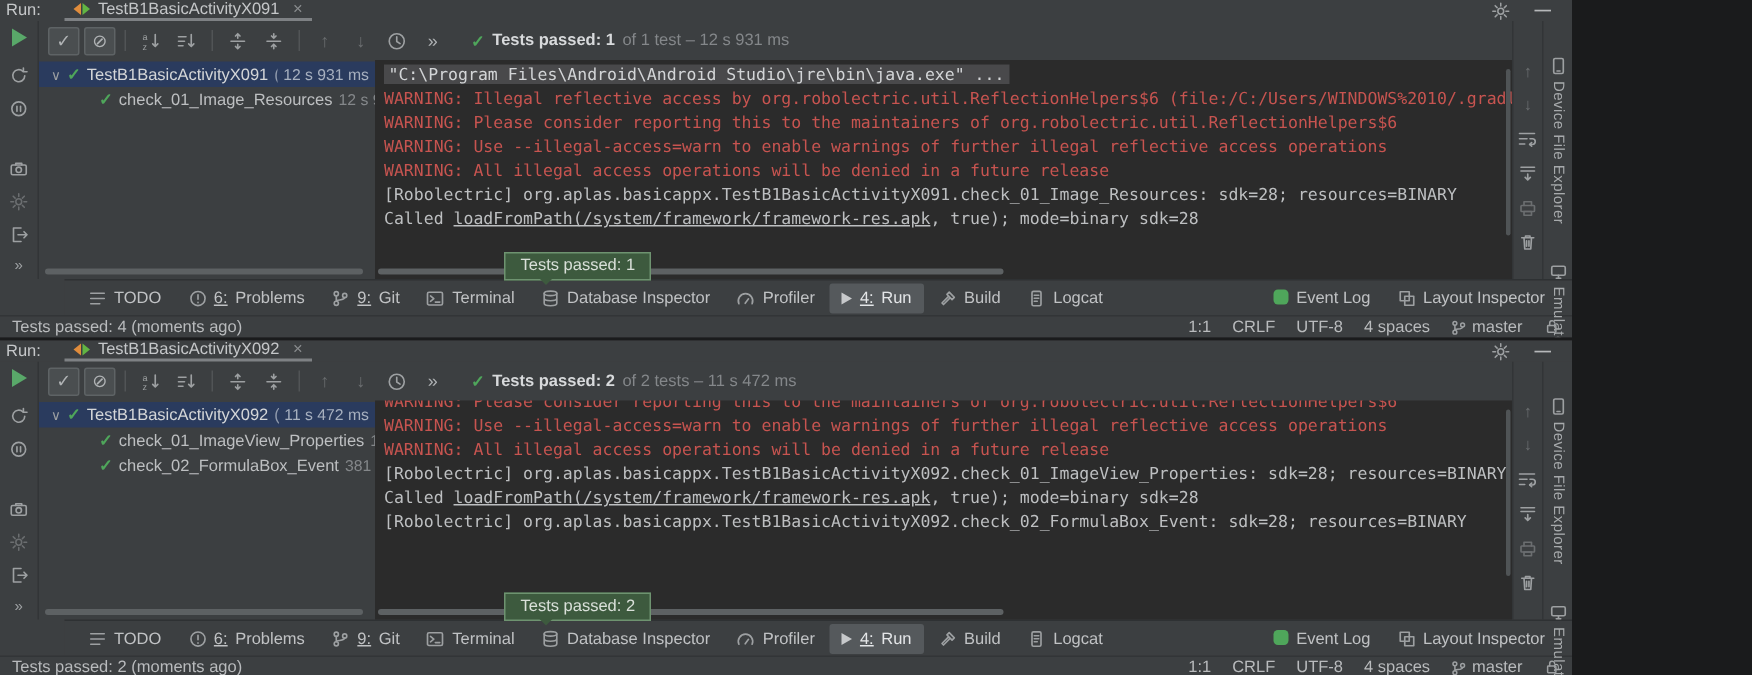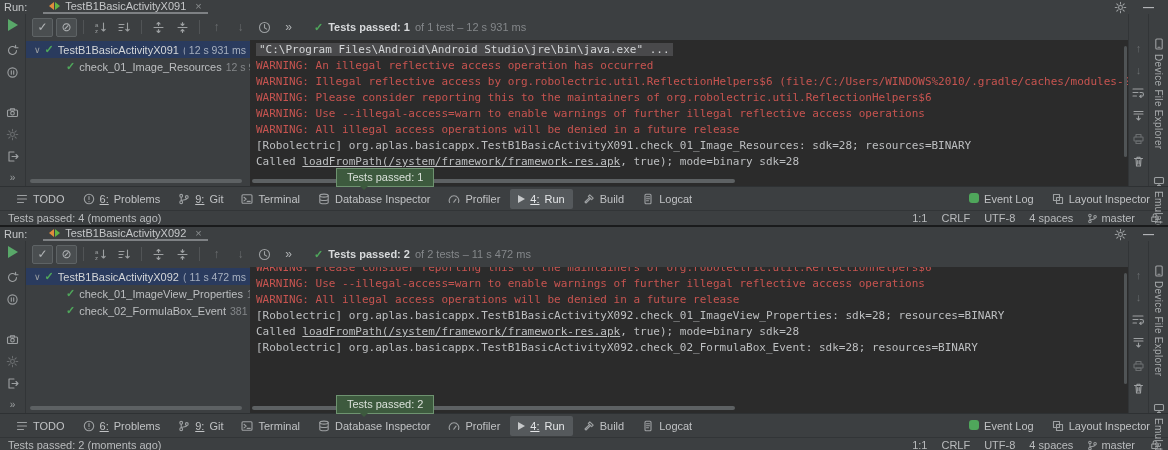--- a/index.html
+++ b/index.html
@@ -7,21 +7,21 @@
     --accent-green:#4fa65b; --play-green:#59a869; --selection-blue:#2a3b5e;
     --tooltip-bg:#3d5a3e; --tooltip-border:#6e9370; --tab-selected-bg:#55595c;
     --text:#bdbfc1; --text-dim:#84878a; --icon-grey:#9da0a2;
   }
   *{margin:0;padding:0;box-sizing:border-box;}
   html,body{width:1168px;background:#1a1b1c;}
   body{font-family:"Liberation Sans",sans-serif;font-size:11px;color:var(--text);}
   svg{display:block;}
   .ic{stroke:var(--icon-grey);fill:none;stroke-width:1.1;stroke-linecap:round;stroke-linejoin:round;}
   .ic-dim{stroke:#6b6e70;}
-  .panel{width:1168px;height:225px;background:var(--panel-bg);position:relative;overflow:hidden;}
+  .panel{width:1048px;height:225px;background:var(--panel-bg);position:relative;overflow:hidden;}
   .panel.second{border-top:2px solid #1a1b1c;height:225px;}
 
   
   .win-header{height:14px;display:flex;align-items:center;padding-left:4px;position:relative;background:var(--panel-bg);}
   .run-label{color:#c5c7c9;margin-right:16px;font-size:11px;}
   .win-tab{display:flex;align-items:center;gap:5px;height:14px;padding:0 6px;border-bottom:2px solid #7e8184;color:#c5c7c9;cursor:default;}
   .cfg-icon{display:flex;align-items:center;}
   .tri-l{width:0;height:0;border-top:4px solid transparent;border-bottom:4px solid transparent;border-right:5px solid #e08c3c;}
   .tri-r{width:0;height:0;border-top:4px solid transparent;border-bottom:4px solid transparent;border-left:5px solid #62b543;margin-left:1px;}
   .tab-close{color:#8a8d8f;font-size:11px;margin-left:4px;}
@@ -73,21 +73,21 @@
   .console-hscroll{position:absolute;bottom:3px;left:2px;width:55%;height:4px;background:#5d6163;border-radius:2px;}
   .console-vscroll{position:absolute;top:6px;right:1px;width:3px;height:76%;background:#505456;border-radius:2px;}
 
   
   .right-icons{width:20px;border-left:1px solid #323537;display:flex;flex-direction:column;align-items:center;padding-top:28px;gap:10px;color:#6b6e70;font-size:11px;}
   .right-tabs{width:20px;border-left:1px solid #323537;display:flex;flex-direction:column;align-items:center;padding-top:24px;gap:26px;}
   .side-tab{display:flex;flex-direction:column;align-items:center;gap:4px;color:#a7aaac;cursor:pointer;}
   .vtext{writing-mode:vertical-rl;font-size:10px;letter-spacing:.3px;}
 
   
-  .tool-tabs{height:24px;border-top:1px solid #2e3133;display:flex;align-items:center;padding:0 8px;gap:2px;background:var(--panel-bg);}
+  .tool-tabs{height:24px;border-top:1px solid #2e3133;display:flex;align-items:center;padding:0 8px;gap:2px;background:var(--panel-bg);margin-left:43px;}
   .tool-tab{display:flex;align-items:center;gap:5px;height:20px;padding:0 8px;color:#c0c2c4;cursor:pointer;border-radius:2px;white-space:nowrap;}
   .tool-tab.active{background:var(--tab-selected-bg);color:#e4e6e8;}
   .tab-num{text-decoration:underline;}
   .tab-num:empty{display:none;}
   .tab-play{width:0;height:0;border-top:4px solid transparent;border-bottom:4px solid transparent;border-left:7px solid #c7c9cb;}
   .tabs-right{margin-left:auto;display:flex;align-items:center;gap:18px;padding-right:10px;}
   .tab-widget{display:flex;align-items:flex-start;gap:5px;color:#c0c2c4;cursor:pointer;}
   .evlog-dot{width:10px;height:10px;border-radius:3px;background:#4fa65b;display:inline-block;}
 
   
@@ -243,21 +243,20 @@
           <div class="tree-row child">
             <span class="tcheck">✓</span>
             <span class="tlabel">check_01_Image_Resources</span>
             <span class="ttime">12 s 931 ms</span>
           </div>
           <div class="tree-hscroll"></div>
         </div>
 
         <div class="console">
           <div class="c-line"><span class="cmd-hl">"C:\Program Files\Android\Android Studio\jre\bin\java.exe" ...</span></div>
-          <div class="c-line warn">WARNING: An illegal reflective access operation has occurred</div>
           <div class="c-line warn">WARNING: Illegal reflective access by org.robolectric.util.ReflectionHelpers$6 (file:/C:/Users/WINDOWS%2010/.gradle/caches/modules-2/files-2.</div>
           <div class="c-line warn">WARNING: Please consider reporting this to the maintainers of org.robolectric.util.ReflectionHelpers$6</div>
           <div class="c-line warn">WARNING: Use --illegal-access=warn to enable warnings of further illegal reflective access operations</div>
           <div class="c-line warn">WARNING: All illegal access operations will be denied in a future release</div>
           <div class="c-line">[Robolectric] org.aplas.basicappx.TestB1BasicActivityX091.check_01_Image_Resources: sdk=28; resources=BINARY</div>
           <div class="c-line"><span>Called </span><span class="c-link">loadFromPath(/system/framework/framework-res.apk</span><span>, true); mode=binary sdk=28</span></div>
           <div class="console-hscroll"></div>
           <div class="console-vscroll"></div>
         </div>
       </div>

